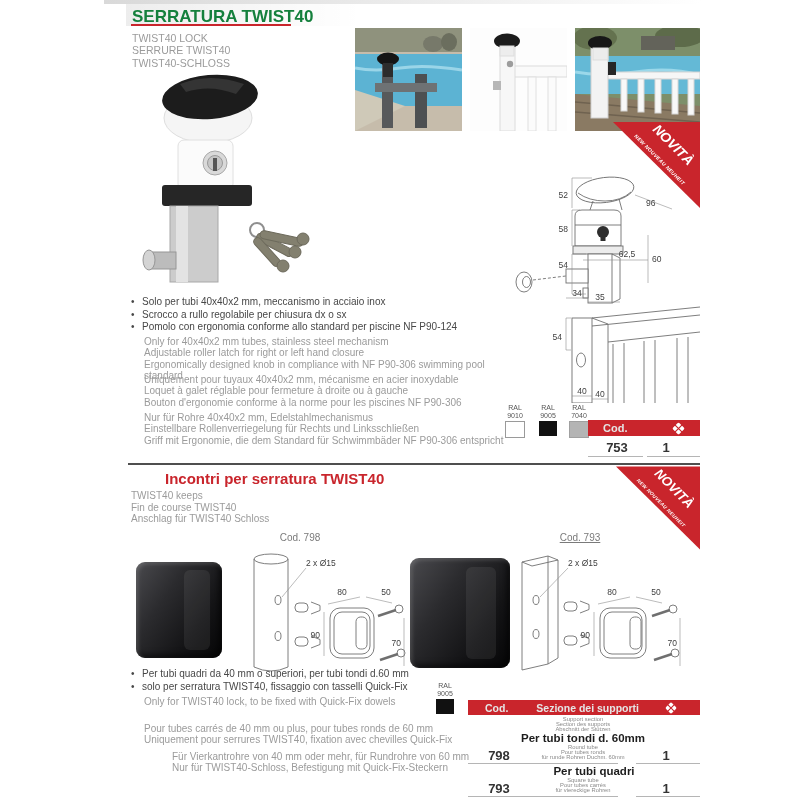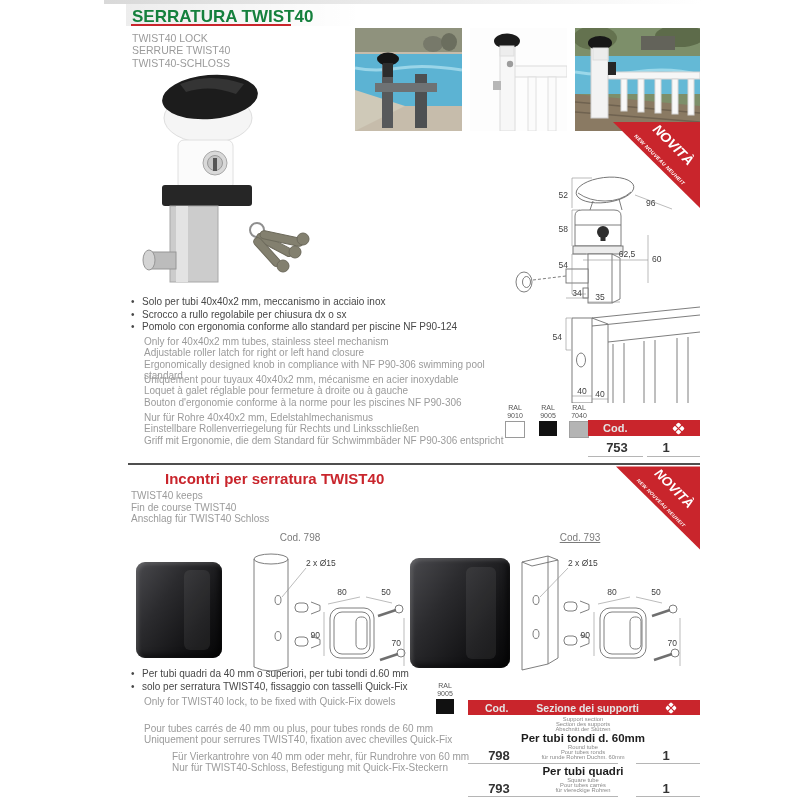--- a/index.html
+++ b/index.html
@@ -353,21 +353,21 @@
     <div class="tgroup" style="position:absolute;left:20px;top:32px;width:190px;">Per tubi tondi d. 60mm</div>
     <div class="tsub" style="position:absolute;left:40px;top:45px;width:150px;">
       <div>Round tube</div>
       <div>Pour tubes ronds</div>
       <div>für runde Rohren Duchm. 60mm</div>
     </div>
     <div class="codnum" style="position:absolute;left:8px;top:48px;width:46px;">798</div>
     <div class="codnum" style="position:absolute;left:178px;top:48px;width:40px;">1</div>
     <div class="uline" style="position:absolute;left:0;top:63px;width:150px;"></div>
     <div class="uline" style="position:absolute;left:168px;top:63px;width:64px;"></div>
-    <div class="tgroup" style="position:absolute;left:20px;top:65px;width:190px;">Per tubi quadri</div>
+    <div class="tgroup" style="position:absolute;left:31px;top:65px;width:190px;">Per tubi quadri</div>
     <div class="tsub" style="position:absolute;left:40px;top:78px;width:150px;">
       <div>Square tube</div>
       <div>Pour tubes carrés</div>
       <div>für viereckige Rohren</div>
     </div>
     <div class="codnum" style="position:absolute;left:8px;top:81px;width:46px;">793</div>
     <div class="codnum" style="position:absolute;left:178px;top:81px;width:40px;">1</div>
     <div class="uline" style="position:absolute;left:0;top:96px;width:150px;"></div>
     <div class="uline" style="position:absolute;left:168px;top:96px;width:64px;"></div>
   </div>

